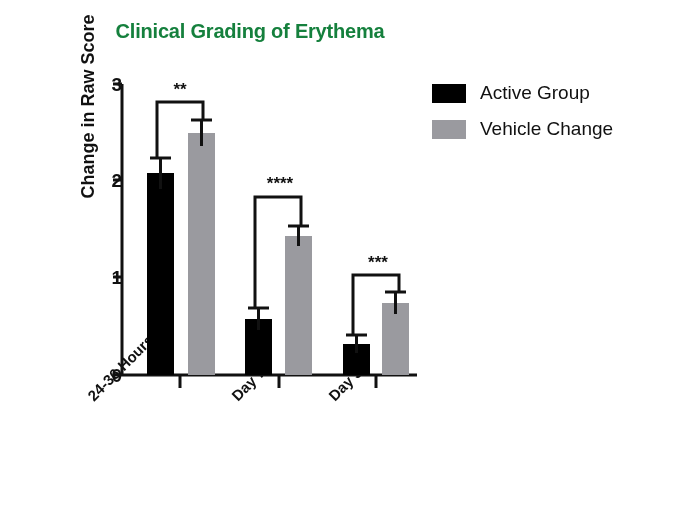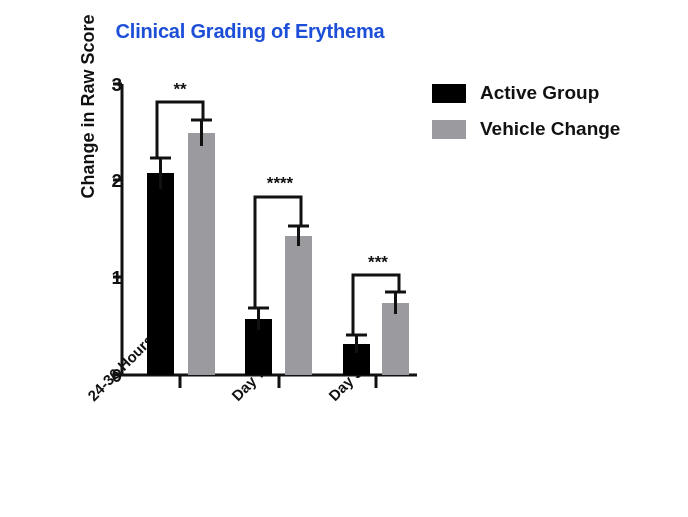--- a/index.html
+++ b/index.html
@@ -4,37 +4,37 @@
 <style>
   html,body{margin:0;padding:0;}
   body{
     width:688px;height:517px;background:#ffffff;
     font-family:"Liberation Sans", sans-serif;
     overflow:hidden;position:relative;
   }
   #chart-root{position:absolute;left:0;top:0;width:688px;height:517px;}
   .title{
     position:absolute;left:0;top:20px;width:500px;text-align:center;
-    font-size:20px;font-weight:bold;color:#1d4ed8;letter-spacing:-0.2px;
+    font-size:20px;font-weight:bold;color:#15803d;letter-spacing:-0.2px;
   }
   .ylabel{
     position:absolute;
     left:-72px;top:96px;width:320px;
     transform:rotate(-90deg);transform-origin:center center;
     text-align:center;font-size:18px;font-weight:bold;color:#111111;
   }
   .tick-label{
     position:absolute;font-size:19px;font-weight:bold;color:#111111;
     text-align:right;width:26px;
   }
   .cat-label{
     position:absolute;font-size:15px;font-weight:bold;color:#111111;
     white-space:nowrap;transform:rotate(-45deg);transform-origin:left top;
   }
-  .legend{position:absolute;left:432px;top:82px;font-weight:bold;}
+  .legend{position:absolute;left:432px;top:82px;}
   .legend-row{display:flex;align-items:center;margin-bottom:14px;}
   .swatch{width:34px;height:19px;margin-right:14px;}
   .legend-text{font-size:19px;color:#111111;}
   .sig-text{
     position:absolute;font-size:17px;font-weight:bold;color:#111111;
     text-align:center;letter-spacing:0px;
   }
   svg{position:absolute;left:0;top:0;}
 </style>
 </head>

